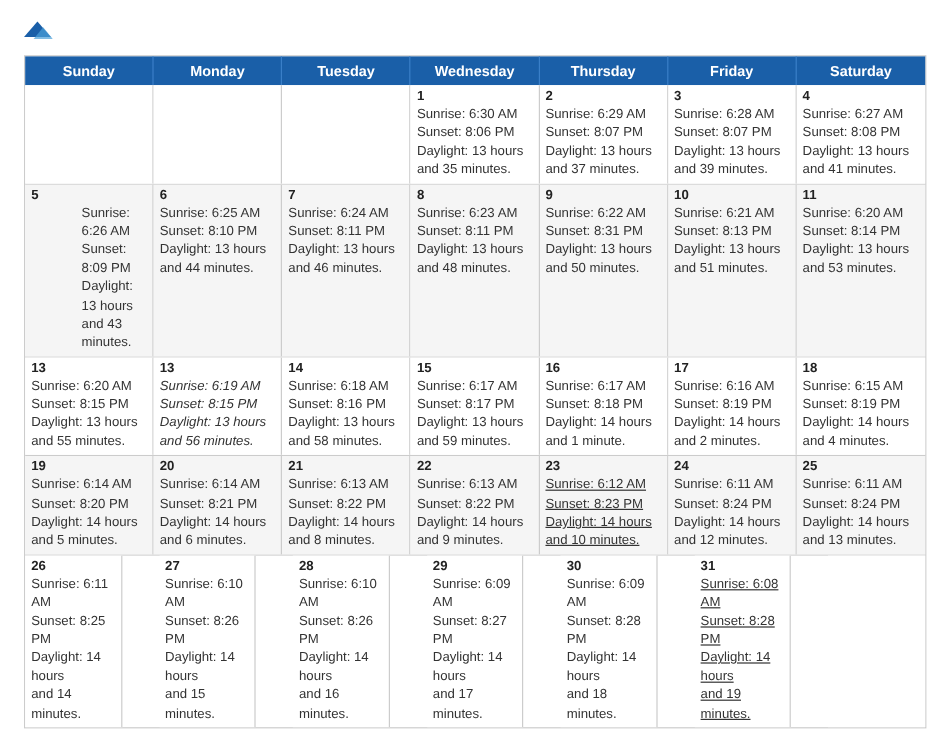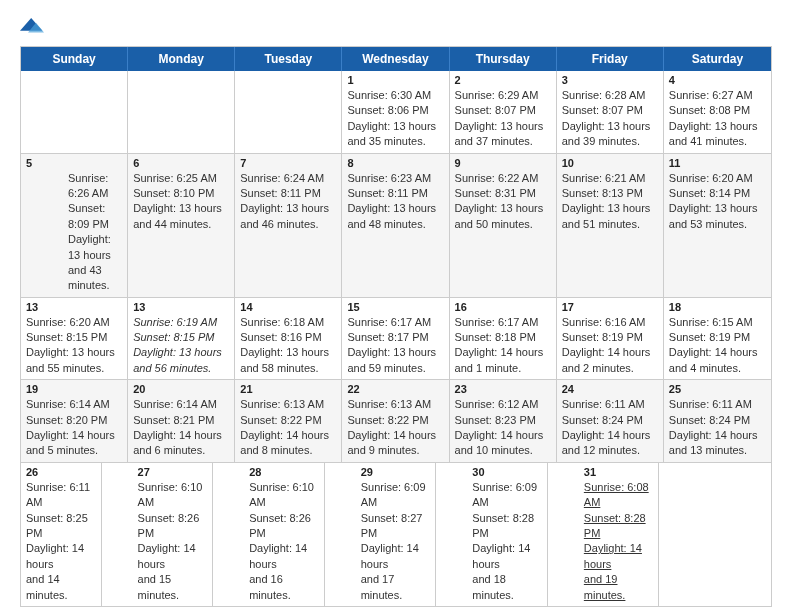--- a/index.html
+++ b/index.html
@@ -310,21 +310,21 @@
           </div>
           <div class="cal-cell">
             <div class="cell-date">22</div>
             <div class="cell-info" style="white-space: pre-line;">Sunrise: 6:13 AM
 Sunset: 8:22 PM
 Daylight: 14 hours
 and 9 minutes.</div>
           </div>
           <div class="cal-cell">
             <div class="cell-date">23</div>
-            <div class="cell-info" style="white-space: pre-line;">Sunrise: 6:12 AM
+            <div class="cell-info" style="white-space: pre-line; text-decoration: underline;">Sunrise: 6:12 AM
 Sunset: 8:23 PM
 Daylight: 14 hours
 and 10 minutes.</div>
           </div>
           <div class="cal-cell">
             <div class="cell-date">24</div>
             <div class="cell-info" style="white-space: pre-line;">Sunrise: 6:11 AM
 Sunset: 8:24 PM
 Daylight: 14 hours
 and 12 minutes.</div>

